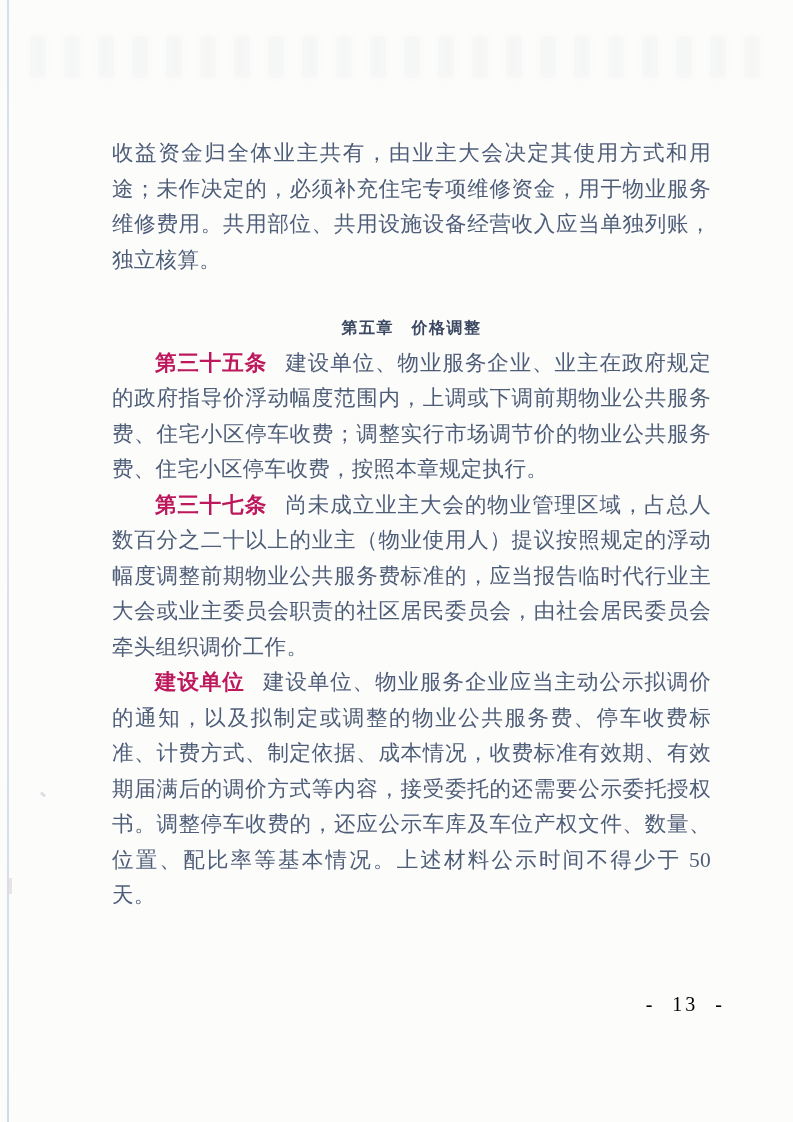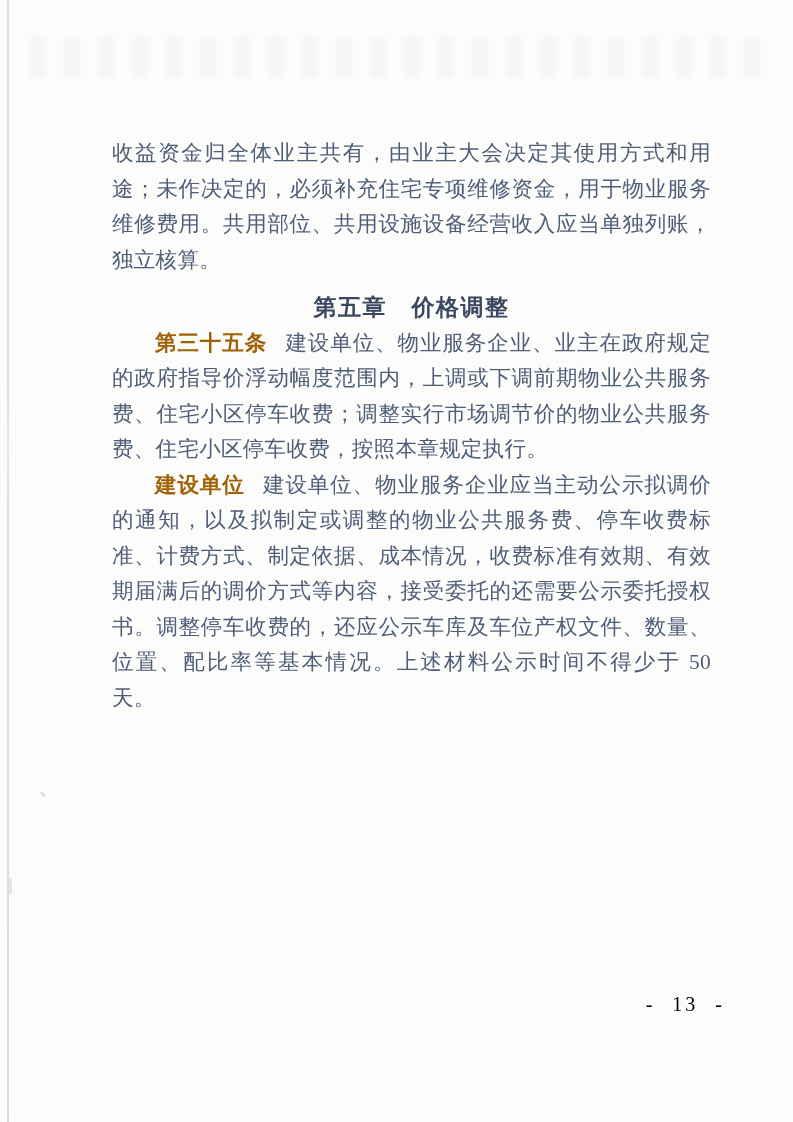--- a/index.html
+++ b/index.html
@@ -35,25 +35,25 @@
   }
   .content{
     position:absolute;left:112px;top:136px;width:599px;
     font-size:21.5px;line-height:35.5px;letter-spacing:.3px;
     color:#4e5d78;
     text-align:justify;
   }
   .para{margin:0;text-indent:2em;}
   .intro{text-indent:0;}
   .chapter{
-    margin:12px 0 0;text-indent:0;text-align:center;
-    font-size:23px;font-weight:700;letter-spacing:1.5px;
+    margin:32px 0 0;text-indent:0;text-align:center;
+    font-size:16px;font-weight:700;letter-spacing:1.5px;
     color:#3a4760;line-height:35.5px;
   }
-  .artnum{font-weight:700;color:#a16207;padding-right:.85em;}
+  .artnum{font-weight:700;color:#be185d;padding-right:.85em;}
   .pagenum{
     position:absolute;top:993px;right:100px;
     font-size:20px;color:#000000;
     letter-spacing:3px;word-spacing:9px;
   }
 </style>
 </head>
 <body>
 
 <div class="page">
@@ -64,19 +64,20 @@
 
   <div class="content">
 
     <p class="para intro">收益资金归全体业主共有，由业主大会决定其使用方式和用途；未作决定的，必须补充住宅专项维修资金，用于物业服务维修费用。共用部位、共用设施设备经营收入应当单独列账，独立核算。</p>
 
     <h2 class="chapter">第五章　价格调整</h2>
 
     <p class="para article"><span class="artnum">第三十五条</span><span>建设单位、物业服务企业、业主在政府规定的政府指导价浮动幅度范围内，上调或下调前期物业公共服务费、住宅小区停车收费；调整实行市场调节价的物业公共服务费、住宅小区停车收费，按照本章规定执行。</span></p>
 
 
+    <p class="para article"><span class="artnum">第三十七条</span><span>尚未成立业主大会的物业管理区域，占总人数百分之二十以上的业主（物业使用人）提议按照规定的浮动幅度调整前期物业公共服务费标准的，应当报告临时代行业主大会或业主委员会职责的社区居民委员会，由社会居民委员会牵头组织调价工作。</span></p>
 
     <p class="para article"><span class="artnum">建设单位</span><span>建设单位、物业服务企业应当主动公示拟调价的通知，以及拟制定或调整的物业公共服务费、停车收费标准、计费方式、制定依据、成本情况，收费标准有效期、有效期届满后的调价方式等内容，接受委托的还需要公示委托授权书。调整停车收费的，还应公示车库及车位产权文件、数量、位置、配比率等基本情况。上述材料公示时间不得少于 50 天。</span></p>
 
   </div>
 
   <div class="pagenum">- 13 -</div>
 </div>
 
 </body></html>

